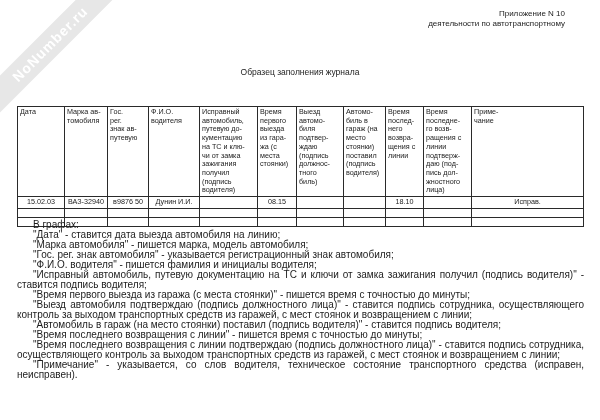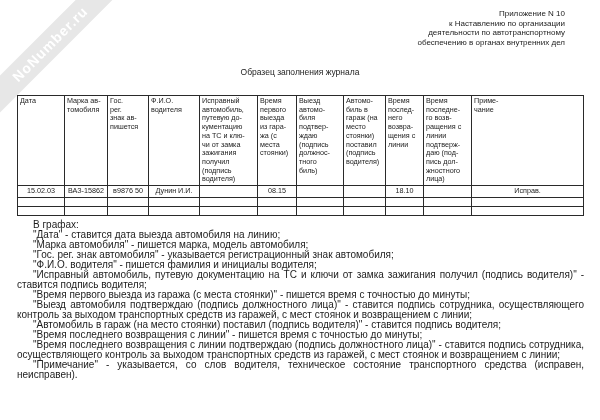--- a/index.html
+++ b/index.html
@@ -44,21 +44,21 @@
     top: 67px; left: 0;
     width: 600px;
     text-align: center;
     font-size: 8.5px;
     line-height: 10px;
   }
 
   
   .journal-table {
     position: absolute;
-    top: 95px; left: 17px;
+    top: 106px; left: 17px;
     width: 566px;
     border-collapse: collapse;
     table-layout: fixed;
   }
   .journal-table th, .journal-table td {
     border: 1px solid #2a2a2a;
     font-size: 7.2px;
     line-height: 8.7px;
     font-weight: normal;
     text-align: left;
@@ -85,23 +85,21 @@
     text-align: justify;
   }
 </style>
 </head>
 <body>
 
 <div class="watermark">NoNumber.ru</div>
 
 <div class="corner-note">
   <div>Приложение N 10</div>
-  <div>к Наставлению по организации</div>
   <div>деятельности по автотранспортному</div>
-  <div>обеспечению в органах внутренних дел</div>
 </div>
 
 <div class="doc-title">
   <div>Образец заполнения журнала</div>
 </div>
 
 <table class="journal-table">
   <colgroup>
     <col style="width:47px">
       <col style="width:43px">
@@ -116,21 +114,21 @@
       <col style="width:112px">
   </colgroup>
   <thead>
     <tr>
       <th>Дата</th>
       <th>Марка ав-
 томобиля</th>
       <th>Гос.
 рег.
 знак ав-
-пишется</th>
+путевую</th>
       <th>Ф.И.О.
 водителя</th>
       <th>Исправный
 автомобиль,
 путевую до-
 кументацию
 на ТС и клю-
 чи от замка
 зажигания
 получил
@@ -176,21 +174,21 @@
 пись дол-
 жностного
 лица)</th>
       <th>Приме-
 чание</th>
     </tr>
   </thead>
   <tbody>
     <tr class="row-filled">
       <td>15.02.03</td>
-      <td>ВАЗ-15862</td>
+      <td>ВАЗ-32940</td>
       <td>в9876 50</td>
       <td>Дунин И.И.</td>
       <td></td>
       <td>08.15</td>
       <td></td>
       <td></td>
       <td>18.10</td>
       <td></td>
       <td>Исправ.</td>
     </tr>

